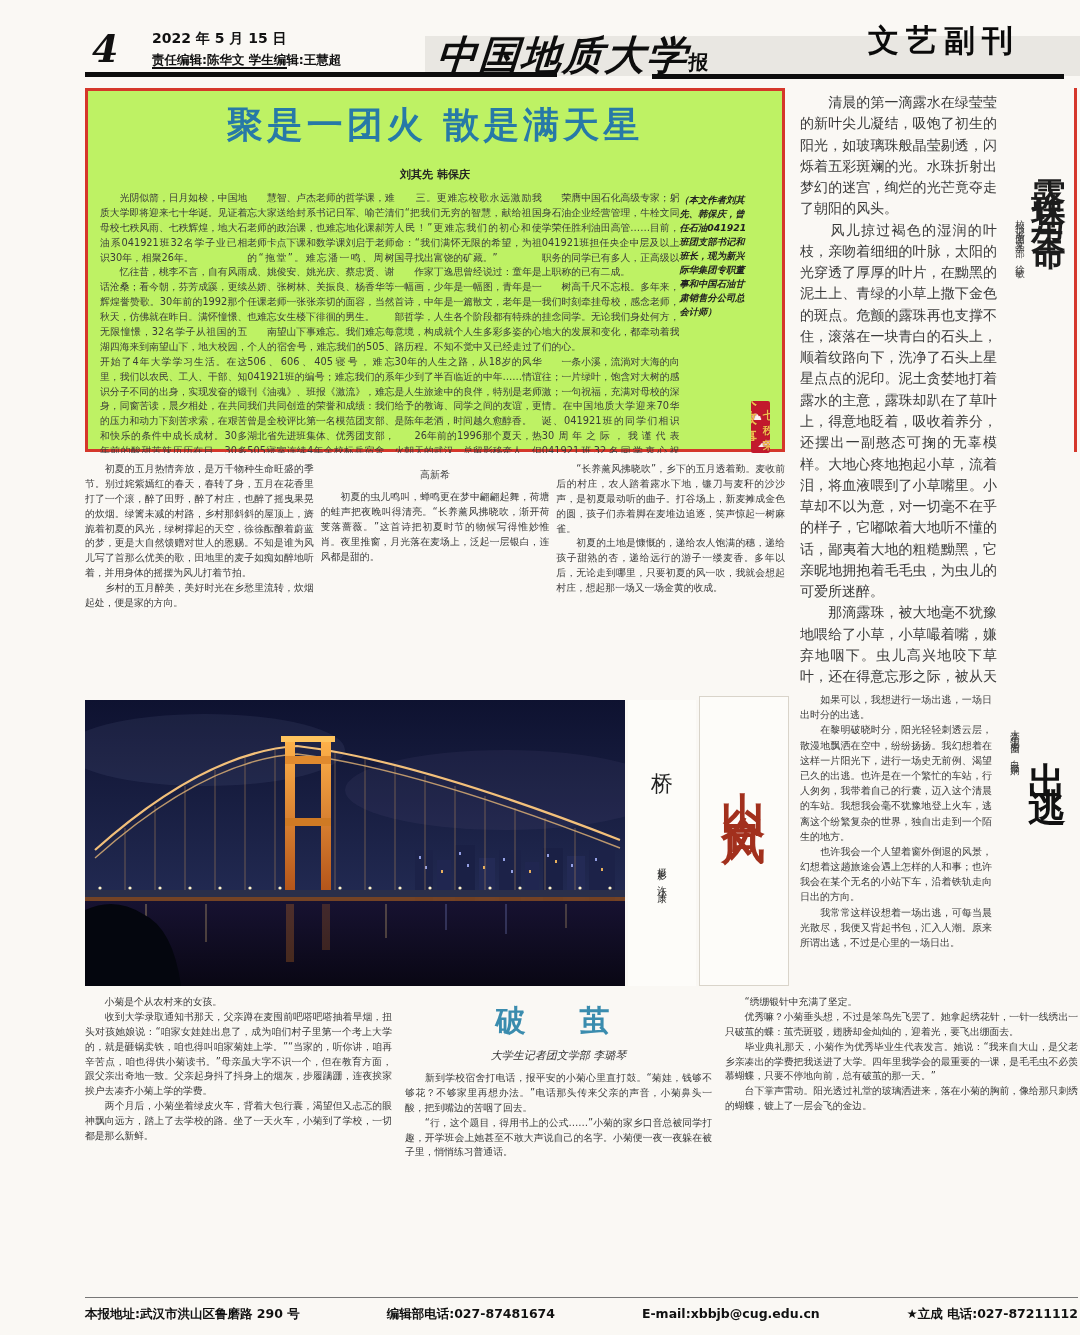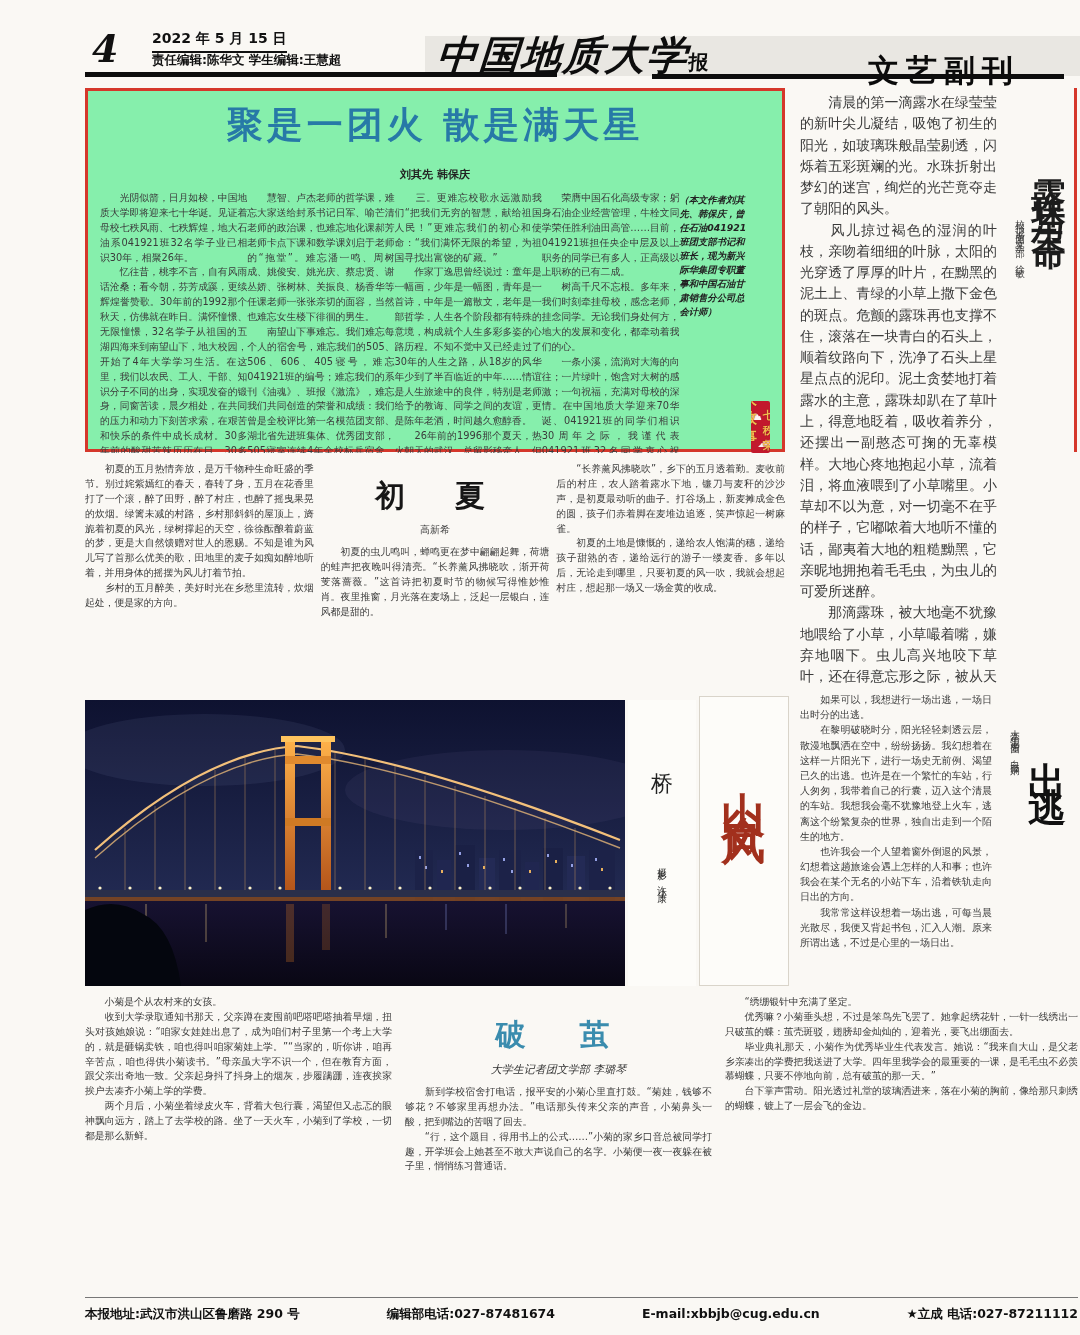--- a/index.html
+++ b/index.html
@@ -3,36 +3,36 @@
 <meta charset="utf-8">
 <style>
   html,body{margin:0;padding:0;background:#cfcecb;}
   .page{position:relative;width:1080px;height:1335px;background:#faf8f4;overflow:hidden;
         font-family:"DejaVu Sans",sans-serif;color:#2e2e2e;}
   
   .grey-band{position:absolute;left:425px;top:36px;width:655px;height:40px;background:#e9e7e2;}
   .page-num{position:absolute;left:92px;top:26px;font-size:38px;font-weight:bold;font-style:italic;
             font-family:"DejaVu Serif",serif;color:#111;}
   .date-line{position:absolute;left:152px;top:30px;font-size:14px;font-weight:bold;color:#111;
-             border-bottom:2px solid #111;padding-bottom:3px;}
+             border-bottom:2px solid #111;padding-bottom:19px;}
   .editors{position:absolute;left:152px;top:52px;font-size:12.5px;font-weight:bold;color:#111;}
   .masthead{position:absolute;left:437px;top:28px;font-size:40px;font-weight:bold;font-style:italic;
             font-family:"DejaVu Serif",serif;color:#0d0d0d;letter-spacing:2px;transform:skewX(-4deg);}
   .masthead small{font-size:20px;font-style:normal;letter-spacing:0;}
-  .section-title{position:absolute;left:868px;top:50px;font-size:31px;font-weight:bold;color:#0a0a0a;
+  .section-title{position:absolute;left:868px;top:20px;font-size:31px;font-weight:bold;color:#0a0a0a;
                  letter-spacing:7px;font-family:"DejaVu Sans",sans-serif;}
   .rule-left{position:absolute;left:85px;top:72px;width:472px;height:5px;background:#0d0d0d;}
   .rule-right{position:absolute;left:652px;top:74px;width:412px;height:5px;background:#0d0d0d;}
   
   .col{font-size:9.8px;line-height:1.52;text-align:justify;white-space:pre-line;overflow:hidden;
        color:#3a3a3a;}
   .vtitle{writing-mode:vertical-rl;font-family:"DejaVu Serif",serif;}
   
   .lead{position:absolute;left:85px;top:88px;width:700px;height:364px;border:3px solid #d5372b;
-        background:#86efac;box-sizing:border-box;padding:6px 12px;}
+        background:#bef264;box-sizing:border-box;padding:6px 12px;}
   .lead-title{text-align:center;font-size:36px;font-weight:bold;color:#2779a7;letter-spacing:4px;
               margin-top:4px;}
   .lead-byline{text-align:center;font-size:11px;font-weight:bold;color:#222;margin:17px 0 9px;}
   .lead-cols{display:flex;height:262px;}
   .lead-cols .col{flex:1;height:100%;}
   .lead-c4{flex:1;display:flex;flex-direction:row;}
   .lead-note{font-size:9.3px;font-weight:bold;font-style:italic;line-height:1.5;color:#222;
              white-space:pre-line;margin-top:2px;}
   .stamp{position:relative;margin-top:7px;width:152px;height:52px;background:#c2192d;border-radius:2px;
          align-self:flex-end;overflow:hidden;}
@@ -71,21 +71,21 @@
   .escape-title{writing-mode:vertical-rl;font-family:"DejaVu Serif",serif;font-size:38px;font-weight:bold;
                 color:#111;letter-spacing:26px;padding-top:40px;}
   .escape-byline{writing-mode:vertical-rl;font-size:9.5px;color:#333;letter-spacing:3px;margin-left:6px;
                  padding-top:30px;}
   
   .cocoon{position:absolute;left:85px;top:995px;width:993px;height:288px;display:flex;gap:13px;}
   .cocoon .col{height:100%;}
   .cocoon .c{flex:1;}
   .cocoon-mid{flex:1;display:flex;flex-direction:column;}
   .cocoon-title{text-align:center;font-size:30px;font-family:"DejaVu Serif",serif;font-weight:bold;
-                letter-spacing:12px;color:#3a8cae;margin-top:20px;}
+                letter-spacing:12px;color:#3a8cae;margin-top:6px;}
   .cocoon-byline{text-align:center;font-size:11px;font-style:italic;color:#333;margin:6px 0 8px;}
   
   .footer{position:absolute;left:85px;top:1297px;width:993px;border-top:1px solid #777;
           padding-top:8px;display:flex;justify-content:space-between;font-size:12.5px;font-weight:bold;
           color:#111;}
 </style>
 </head>
 <body>
 
 <div class="page">
@@ -143,21 +143,20 @@
 　　风儿掠过褐色的湿润的叶枝，亲吻着细细的叶脉，太阳的光穿透了厚厚的叶片，在黝黑的泥土上、青绿的小草上撒下金色的斑点。危颤的露珠再也支撑不住，滚落在一块青白的石头上，顺着纹路向下，洗净了石头上星星点点的泥印。泥土贪婪地打着露水的主意，露珠却趴在了草叶上，得意地眨着，吸收着养分，还摆出一副憨态可掬的无辜模样。大地心疼地抱起小草，流着泪，将血液喂到了小草嘴里。小草却不以为意，对一切毫不在乎的样子，它嘟哝着大地听不懂的话，鄙夷着大地的粗糙黝黑，它亲昵地拥抱着毛毛虫，为虫儿的可爱所迷醉。
 　　那滴露珠，被大地毫不犹豫地喂给了小草，小草嘬着嘴，嫌弃地咽下。虫儿高兴地咬下草叶，还在得意忘形之际，被从天而降的鸟儿一口叼住。
 　　那滴露珠在鸟儿腹中徘徊，它是会重回云间，还是会坠落凡尘，进入下一轮循环，我不清楚，也不想关心。
 　　我只知道，一滴露珠从凝结到消散，短短一个清晨，却映照了生命的全部模样——凝结时尽力晶莹，坠落时洗净泥印，消散时归于云水。生命亦当如此，来时热烈，去时坦荡，一路将光亮赠予身边的草木大地。</div>
   </div>
 
   <div class="summer">
     <div class="col">　　初夏的五月热情奔放，是万千物种生命旺盛的季节。别过姹紫嫣红的春天，春转了身，五月在花香里打了一个滚，醉了田野，醉了村庄，也醉了摇曳果晃的炊烟。绿篱未减的村路，乡村那斜斜的屋顶上，旖旎着初夏的风光，绿树撑起的天空，徐徐酝酿着蔚蓝的梦，更是大自然馈赠对世人的恩赐。不知是谁为风儿写了首那么优美的歌，田地里的麦子如痴如醉地听着，并用身体的摇摆为风儿打着节拍。
 　　乡村的五月醉美，美好时光在乡愁里流转，炊烟起处，便是家的方向。</div>
     <div class="summer-mid">
-      <div class="summer-title">初　夏</div>
       <div class="summer-author">高新希</div>
       <div class="col" style="flex:1;">　　初夏的虫儿鸣叫，蝉鸣更在梦中翩翩起舞，荷塘的蛙声把夜晚叫得清亮。“长养薰风拂晓吹，渐开荷芰落蔷薇。”这首诗把初夏时节的物候写得惟妙惟肖。夜里推窗，月光落在麦场上，泛起一层银白，连风都是甜的。</div>
     </div>
     <div class="col">　　“长养薰风拂晓吹”，乡下的五月透着勤。麦收前后的村庄，农人踏着露水下地，镰刀与麦秆的沙沙声，是初夏最动听的曲子。打谷场上，新麦摊成金色的圆，孩子们赤着脚在麦堆边追逐，笑声惊起一树麻雀。
 　　初夏的土地是慷慨的，递给农人饱满的穗，递给孩子甜熟的杏，递给远行的游子一缕麦香。多年以后，无论走到哪里，只要初夏的风一吹，我就会想起村庄，想起那一场又一场金黄的收成。</div>
   </div>
 
   <div class="photo">
     <svg width="540" height="286" viewBox="0 0 540 286" xmlns="http://www.w3.org/2000/svg">
       <defs>

